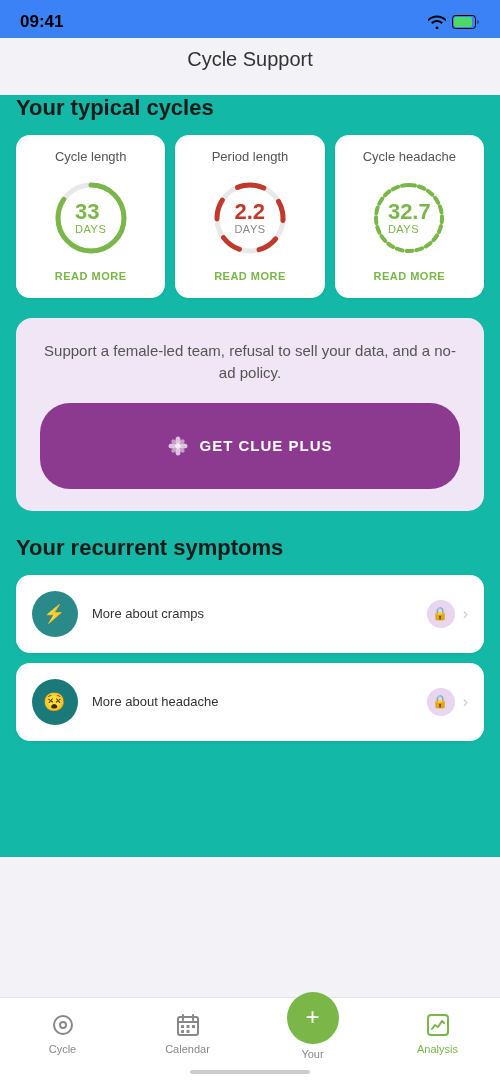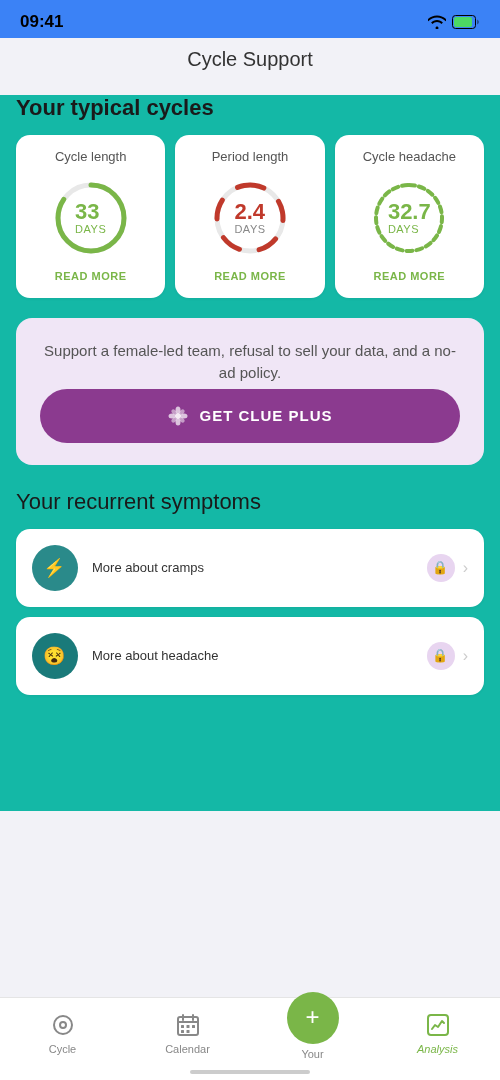--- a/index.html
+++ b/index.html
@@ -128,46 +128,46 @@
       background: #f0e6f6;
       border-radius: 16px;
       padding: 22px 24px;
       margin-bottom: 24px;
       text-align: center;
     }
     .promo-text {
       font-size: 15px;
       color: #555;
       line-height: 1.5;
-      margin-bottom: 4px;
+      margin-bottom: 18px;
     }
     .promo-btn {
       background: #8b3a8f;
       color: #fff;
       border: none;
       border-radius: 30px;
-      padding: 16px 40px;
+      padding: 32px 40px;
       font-size: 15px;
       font-weight: 700;
       letter-spacing: 1px;
       cursor: pointer;
       display: flex;
       align-items: center;
       justify-content: center;
       gap: 10px;
       width: 100%;
     }
 
     
     .symptoms-section {
       margin-bottom: 16px;
     }
     .symptoms-title {
       font-size: 22px;
-      font-weight: 400;
+      font-weight: 700;
       color: #1a1a1a;
       margin-bottom: 14px;
     }
     .symptom-item {
       background: #fff;
       border-radius: 14px;
       padding: 16px 16px;
       display: flex;
       align-items: center;
       margin-bottom: 10px;
@@ -243,21 +243,20 @@
       display: flex;
       align-items: center;
       justify-content: center;
     }
     .nav-label {
       font-size: 11px;
       color: #888;
     }
     .nav-label.active {
       color: #7ab648;
-      font-style: italic;
     }
     .nav-track-btn {
       width: 52px;
       height: 52px;
       border-radius: 50%;
       background: #7ab648;
       display: flex;
       align-items: center;
       justify-content: center;
       color: #fff;
@@ -333,21 +332,21 @@
 
     <div class="card">
       <div class="card-label">Period length</div>
       <div class="circle-container">
         <svg viewBox="0 0 80 80">
           <circle cx="40" cy="40" r="33" fill="none" stroke="#e8e8e8" stroke-width="5"></circle>
 
           <circle cx="40" cy="40" r="33" fill="none" stroke="#c0392b" stroke-width="5" stroke-dasharray="20" stroke-dashoffset="0" stroke-linecap="round" transform="rotate(-100 40 40)"></circle>
         </svg>
         <div class="circle-value-wrap">
-          <div class="circle-number red">2.4</div>
+          <div class="circle-number red">2.2</div>
           <div class="circle-unit red">DAYS</div>
         </div>
       </div>
       <div class="read-more">READ MORE</div>
     </div>
 
     <div class="card">
       <div class="card-label">Cycle headache</div>
       <div class="circle-container">
         <svg viewBox="0 0 80 80">

